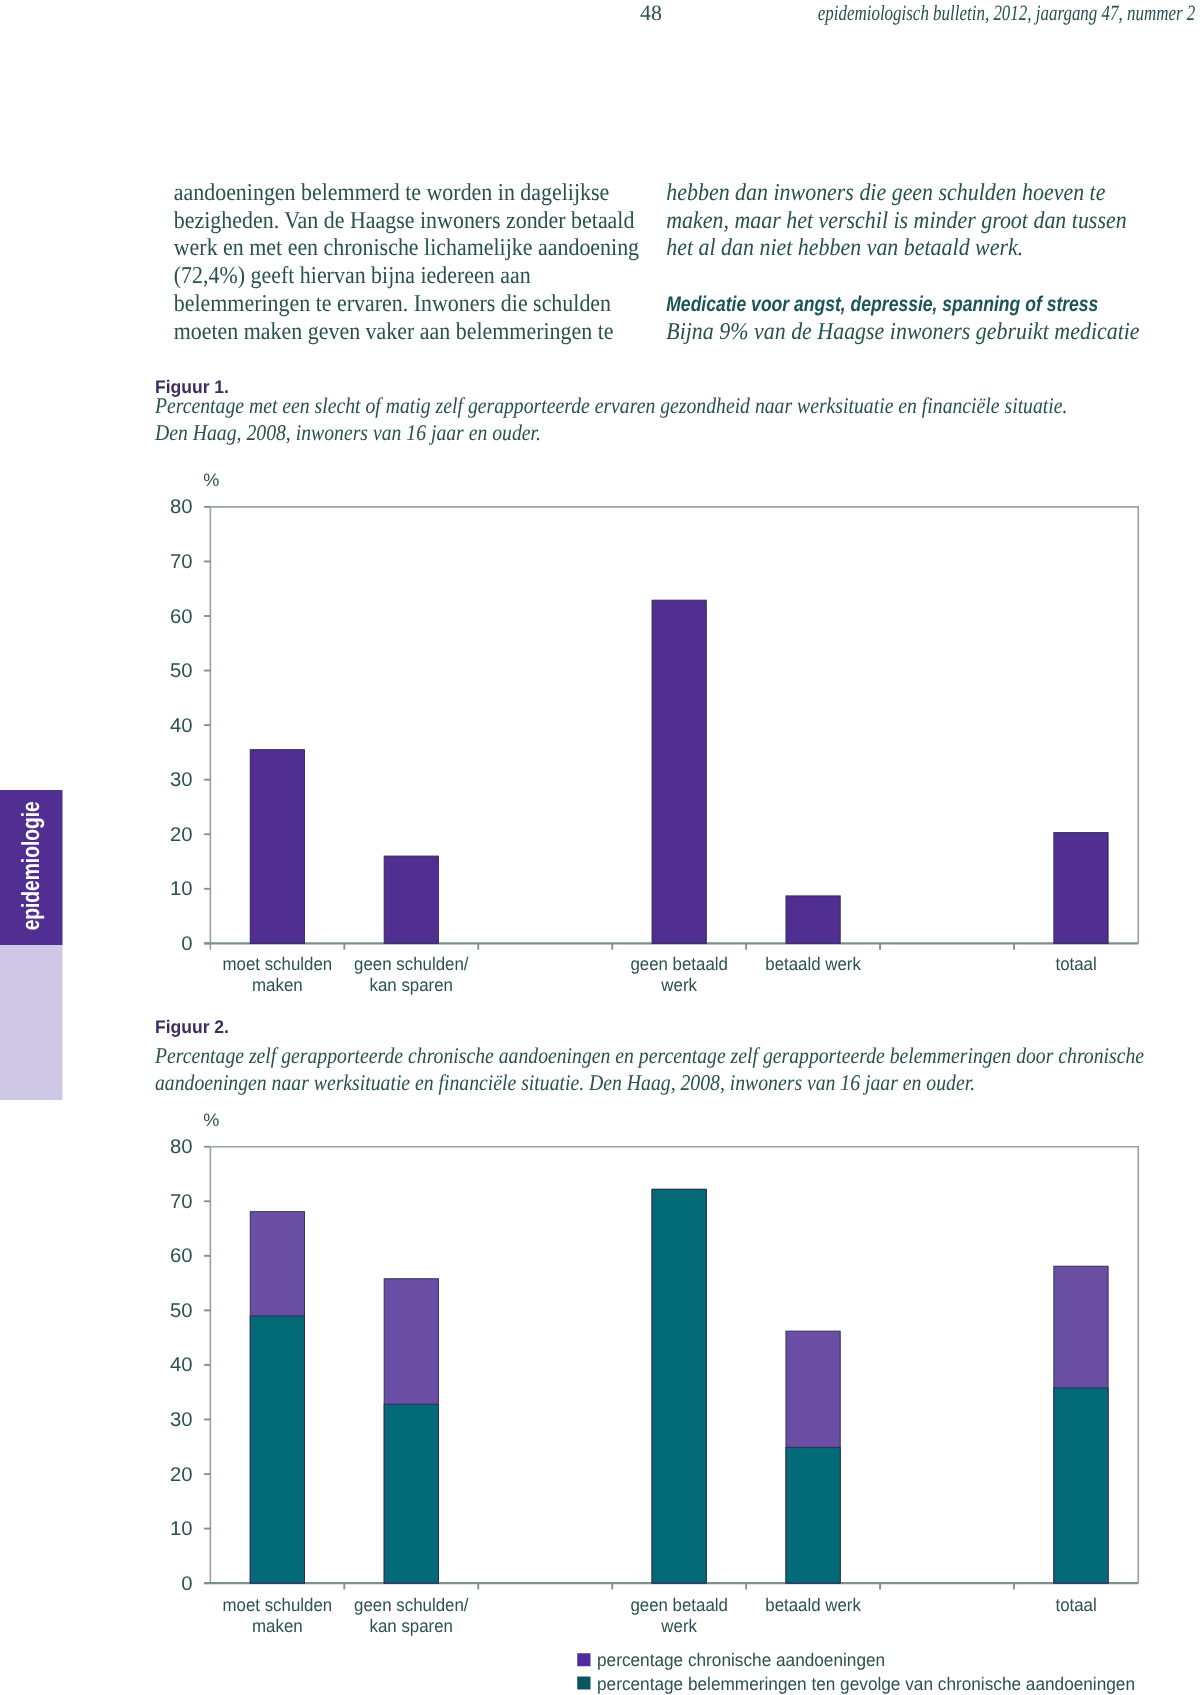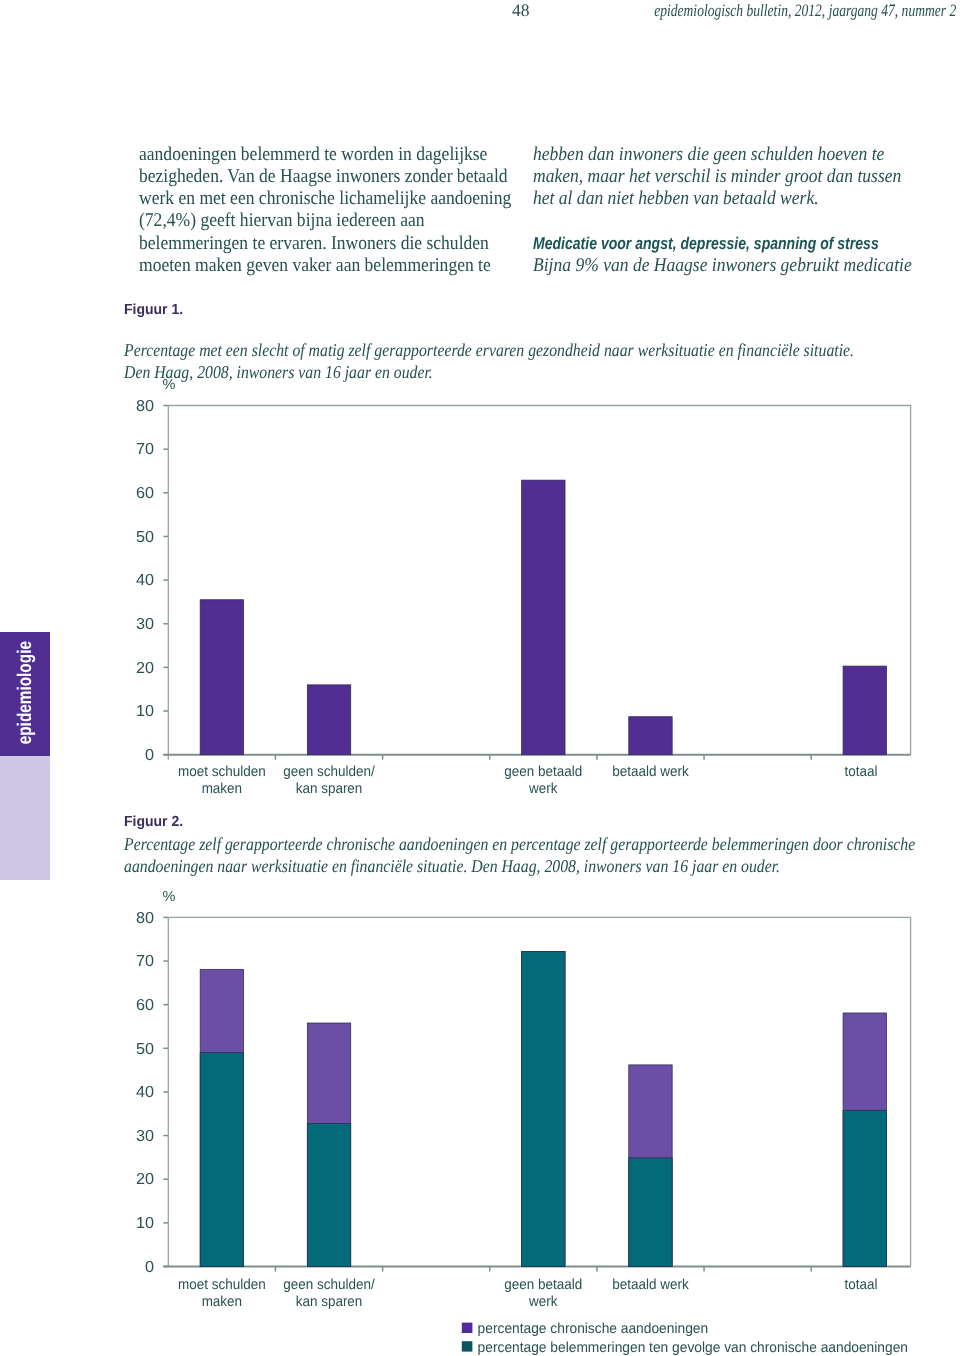--- a/index.html
+++ b/index.html
@@ -35,21 +35,21 @@
            transform:scaleX(0.826);transform-origin:0 0;}
 
   
   .figlabel{font-family:"Liberation Sans",sans-serif;font-weight:bold;
             font-size:14.6px;color:#3c2d5e;
             transform:scaleX(0.96);transform-origin:0 0;}
   .figcap{font-size:18px;line-height:21.9px;font-style:italic;color:#27514f;
           white-space:nowrap;}
   .figcap > div{transform:scaleX(0.876);transform-origin:0 0;}
   #fig1label{left:124px;top:301.6px;}
-  #fig1cap{left:124px;top:340px;}
+  #fig1cap{left:124px;top:314px;}
   #fig2label{left:124px;top:813.9px;}
   #fig2cap{left:124px;top:833.6px;}
 
   
   svg.chart{position:absolute;overflow:visible;}
   .tick-label{font-family:"Liberation Sans",sans-serif;font-size:15.9px;fill:#2b5250;}
   .pct-label,.cat-label,.legend-label{
       font-family:"Liberation Sans",sans-serif;font-size:14.5px;fill:#2b5250;}
 </style>
 </head>

